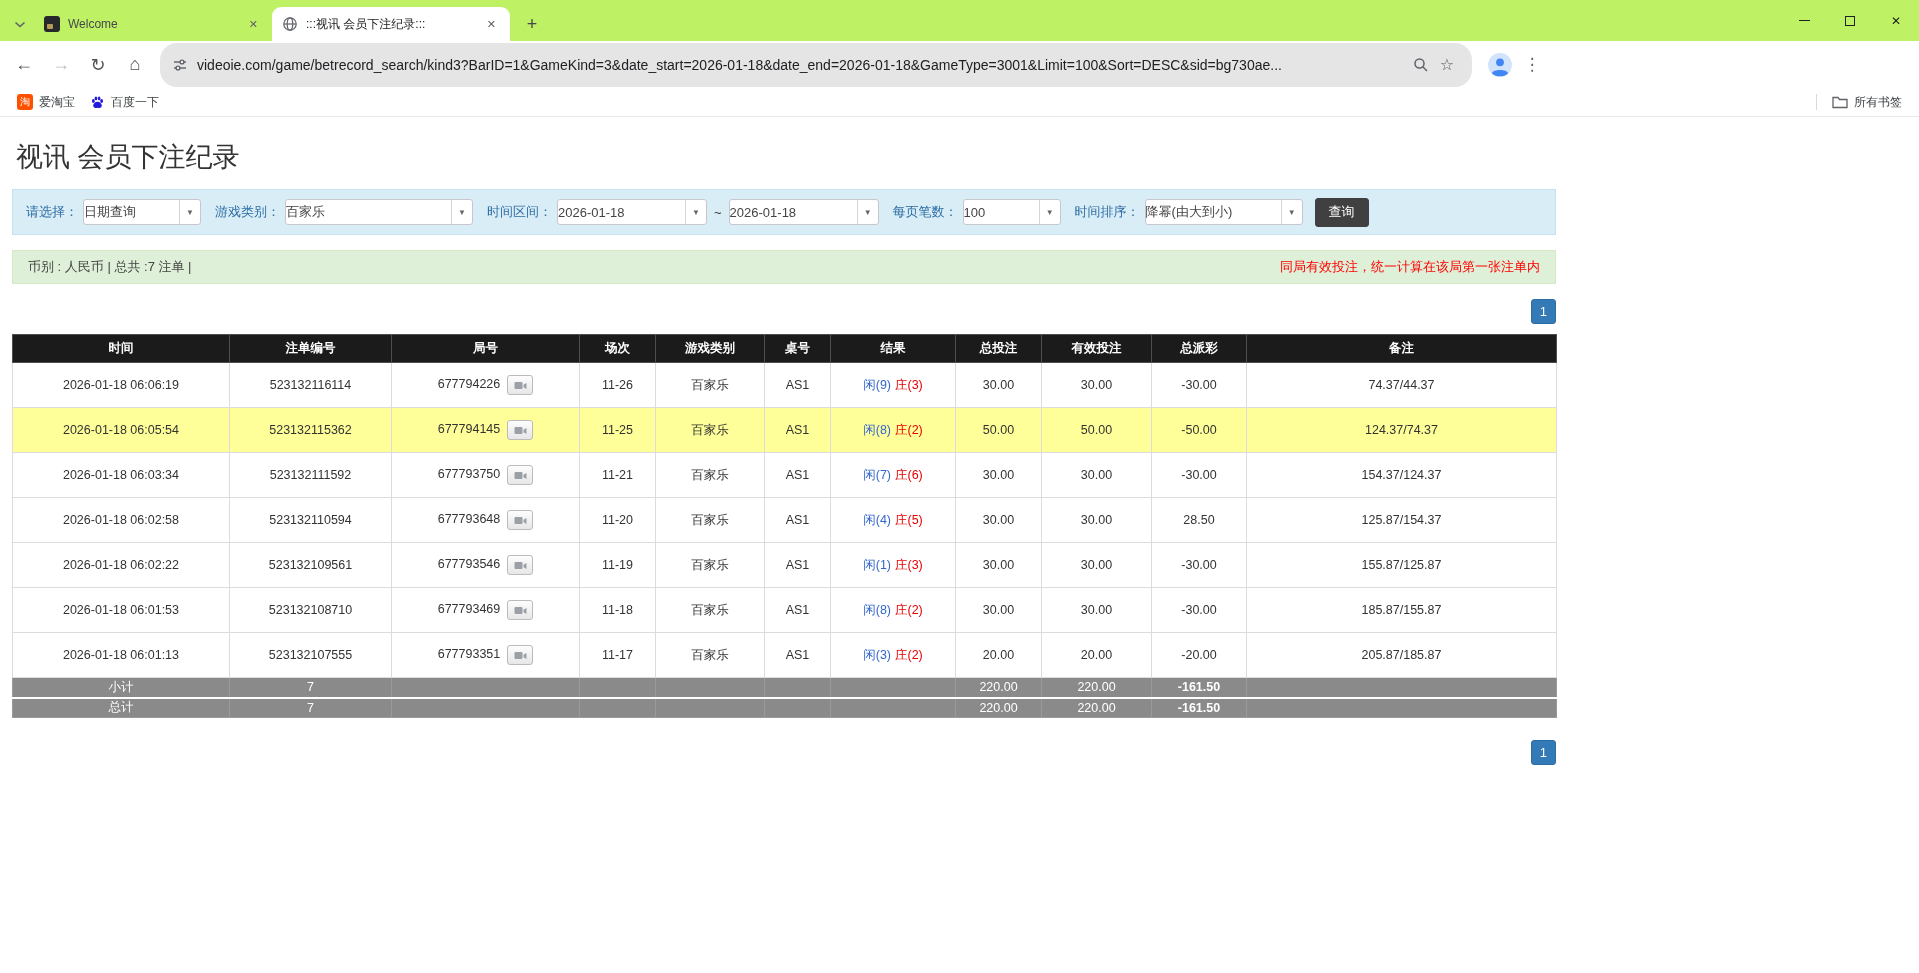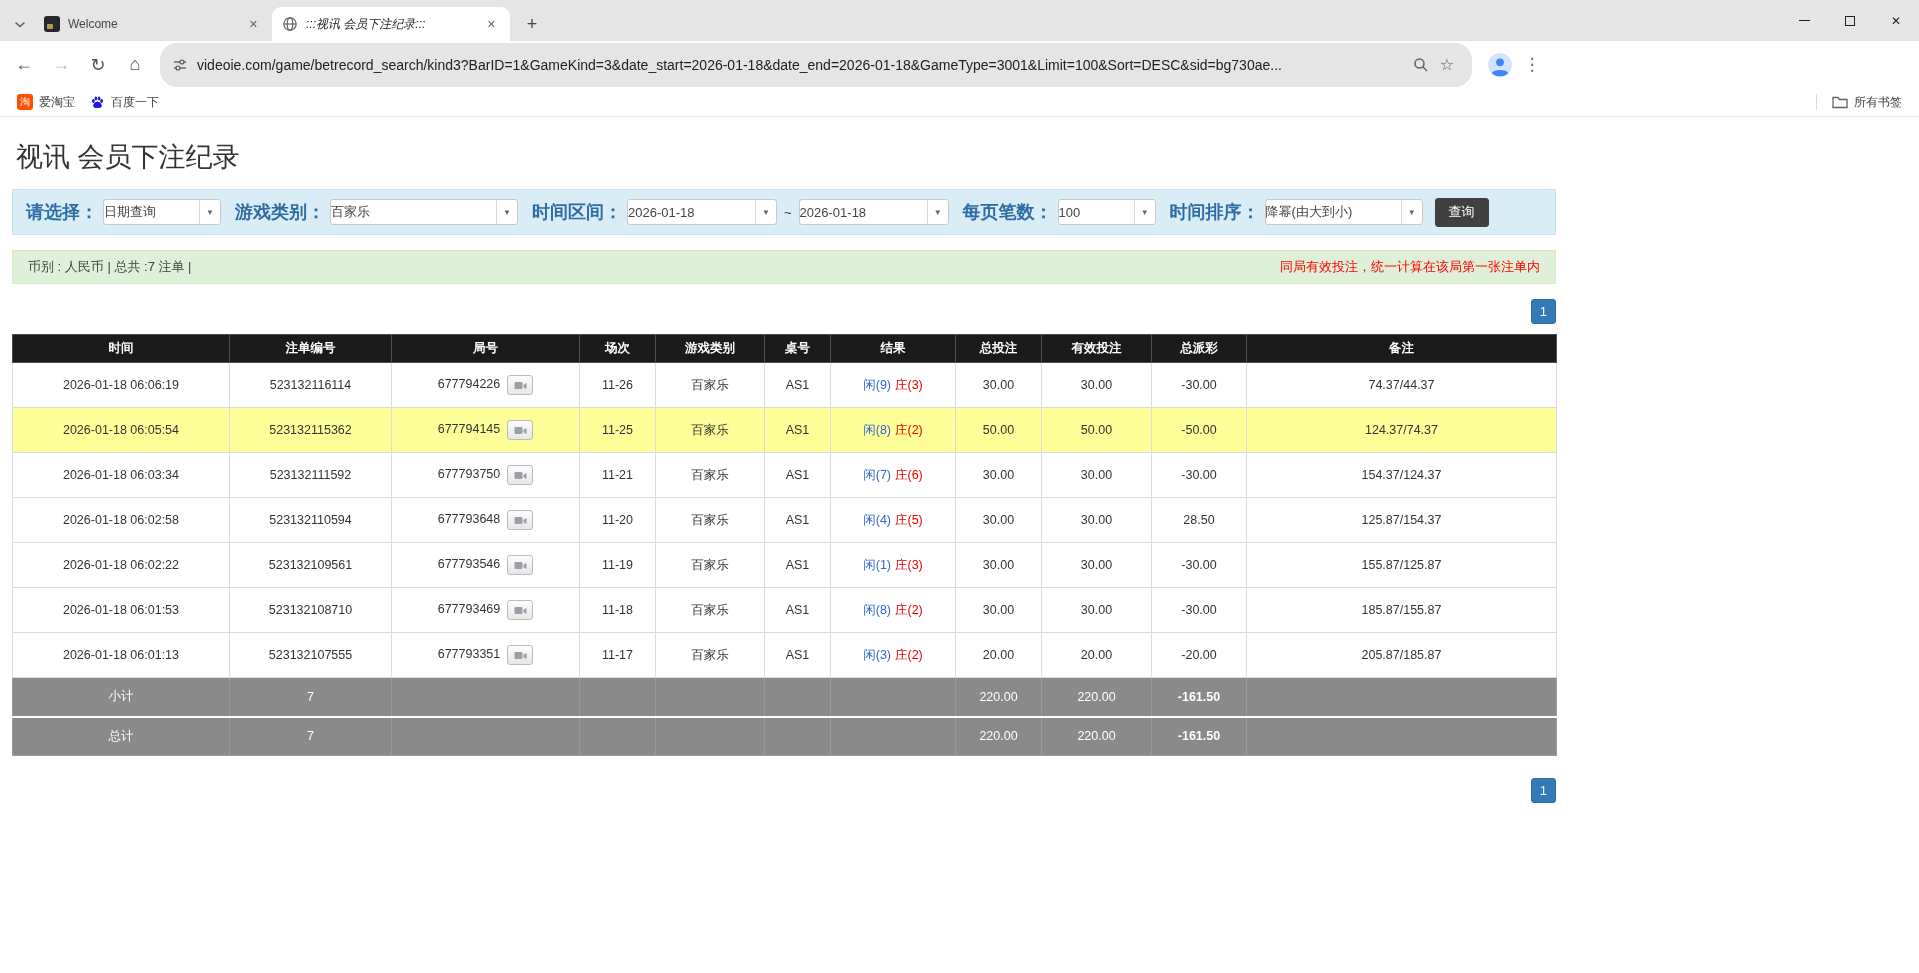--- a/index.html
+++ b/index.html
@@ -1,25 +1,25 @@
 <!DOCTYPE html>
 <html><head>
 <meta charset="utf-8">
 <title>recreation</title>
 <style>
   * { margin:0; padding:0; box-sizing:border-box; }
   html,body { width:1919px; height:973px; overflow:hidden; background:#fff;
     font-family:"Liberation Sans","DejaVu Sans",sans-serif; }
 
   
-  .tabstrip { height:41px; background:#e5e5e5; display:flex; align-items:flex-end; position:relative; padding-left:6px; }
+  .tabstrip { height:41px; background:#bef264; display:flex; align-items:flex-end; position:relative; padding-left:6px; }
   .tabsearch { width:28px; height:34px; display:flex; align-items:center; justify-content:center; cursor:pointer; }
   .tab { width:238px; height:34px; display:flex; align-items:center; gap:8px; padding:0 10px; border-radius:9px 9px 0 0;
          font-size:12px; color:#45474d; position:relative; }
-  .tab.active { background:#fff; color:#202124;font-style:italic; }
+  .tab.active { background:#fff; color:#202124; }
   .tab .tab-title { flex:1; white-space:nowrap; overflow:hidden; text-overflow:ellipsis; }
   .tab .tab-close { font-size:11px; color:#5f6368; padding:2px 4px; border-radius:50%; }
   .tab.inactive::after { content:""; position:absolute; right:-1px; top:9px; width:1px; height:16px; background:#c4c7cb; }
   .fav-dark { width:16px; height:16px; border-radius:3px; background:#26282b; position:relative; flex:0 0 auto; }
   .fav-dark::after { content:""; position:absolute; left:3px; bottom:3px; width:6px; height:5px; background:#b59a55; border-radius:1px; }
   .newtab { width:28px; height:28px; margin-left:8px; margin-bottom:3px; display:flex; align-items:center; justify-content:center;
             font-size:18px; color:#45474d; border-radius:50%; }
   .wincontrols { position:absolute; right:0; top:0; height:41px; display:flex; }
   .win-btn { width:46px; height:41px; display:flex; align-items:center; justify-content:center; color:#202124; font-size:12px; }
   .glyph-min { width:11px; height:1px; background:#202124; display:block; }
@@ -42,21 +42,21 @@
   .bm-ico { display:flex; align-items:center; justify-content:center; width:16px; height:16px; flex:0 0 auto; }
   .bm-ico.taobao { background:#ff5000; color:#fff; font-size:10px; border-radius:3px; }
   .bm-spacer { flex:1; }
   .bm-divider { width:1px; height:16px; background:#d7dade; margin:0 8px; }
 
   
   .container { width:1544px; margin-left:12px; }
   .page-title { font-size:27px; font-weight:400; color:#333; padding:22px 4px 14px; }
 
   .filterbar { display:flex; align-items:center; background:#d9edf7; border:1px solid #c7e2f1; height:46px; padding:0 13px; }
-  .f-label { color:#2e6da4; font-weight:bold; font-size:18px; margin:0 5px 0 14px; white-space:nowrap; }
+  .f-label { color:#2e6da4; font-weight:normal; font-size:13px; margin:0 5px 0 14px; white-space:nowrap; }
   .f-label.first { margin-left:0; }
   .select { height:26px; background:#fff; border:1px solid #c8c8c8; border-radius:3px; display:flex; align-items:center; cursor:pointer; }
   .sel-val { padding:0 0; font-size:13px; color:#444; flex:1; white-space:nowrap; overflow:hidden; }
   .sel-arrow { width:21px; align-self:stretch; border-left:1px solid #d6d6d6; display:flex; align-items:center; justify-content:center;
                font-size:8px; color:#666; }
   .w-choose{width:118px} .w-game{width:188px} .w-date{width:150px} .w-size{width:98px} .w-sort{width:158px}
   .tilde { margin:0 7px; color:#333; font-size:13px; }
   .query-btn { margin-left:12px; height:29px; padding:0 13px; background:#404040; border:1px solid #404040; color:#fff;
                border-radius:3px; font-size:13px; cursor:pointer; }
 
@@ -75,21 +75,21 @@
   .bet-table tbody td { height:45px; border:1px solid #dcdcdc; text-align:center; vertical-align:middle;
                         font-size:12.5px; color:#333; background:#fff; }
   .bet-table tbody tr.hl td { background:#ffff99; }
   .player { color:#3366cc; margin-right:4px; }
   .banker { color:#e60000; }
   td.c-bet { color:#337ab7; }
   td.neg { color:#e60000; }
   .round-btn { display:inline-flex; width:26px; height:20px; border:1px solid #bbb; border-radius:3px;
                background:linear-gradient(#fdfdfd,#e7e7e7); align-items:center; justify-content:center;
                margin-left:7px; vertical-align:middle; cursor:pointer; }
-  .bet-table tfoot td { background:#8a8a8a; color:#fff; height:39px; text-align:center; font-size:12.5px;
+  .bet-table tfoot td { background:#8a8a8a; color:#fff; height:20px; text-align:center; font-size:12.5px;
                         border:1px solid #9a9a9a; }
   .bet-table tfoot tr:first-child td { border-bottom:2px solid #fff; }
   td.footer-neg { color:#ff2a2a; font-weight:bold; }
 </style>
 </head>
 <body>
 
 <div class="tabstrip">
   <div class="tabsearch">
     <svg width="12" height="7" viewBox="0 0 12 7">

